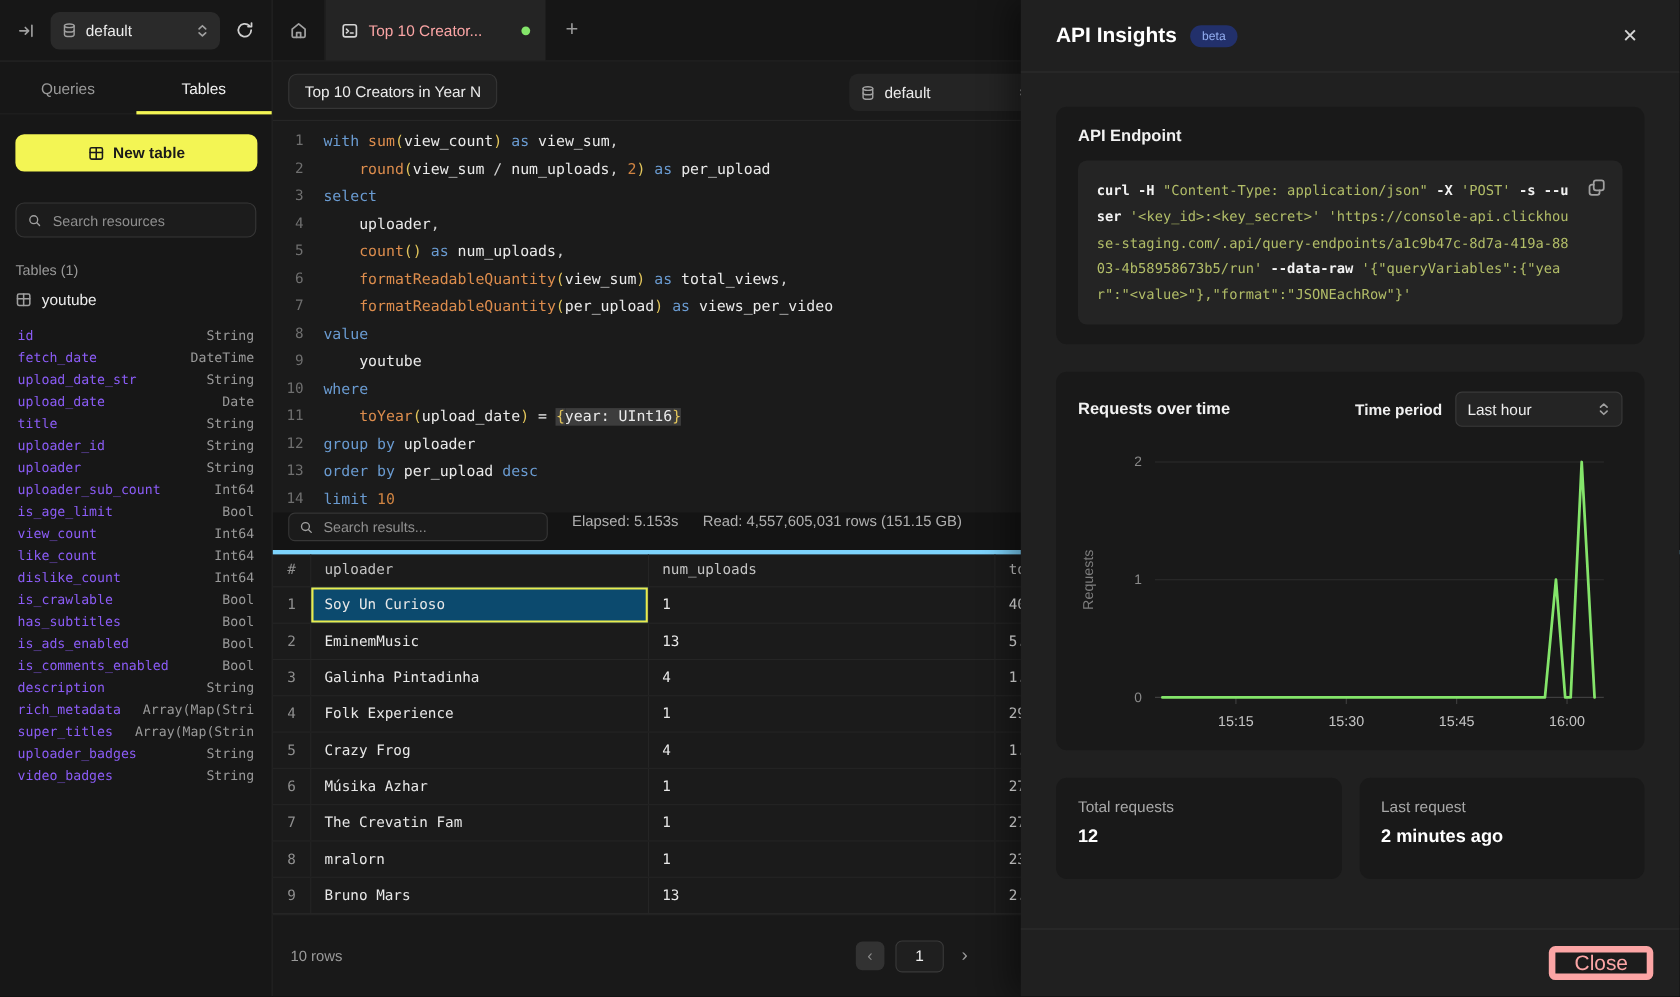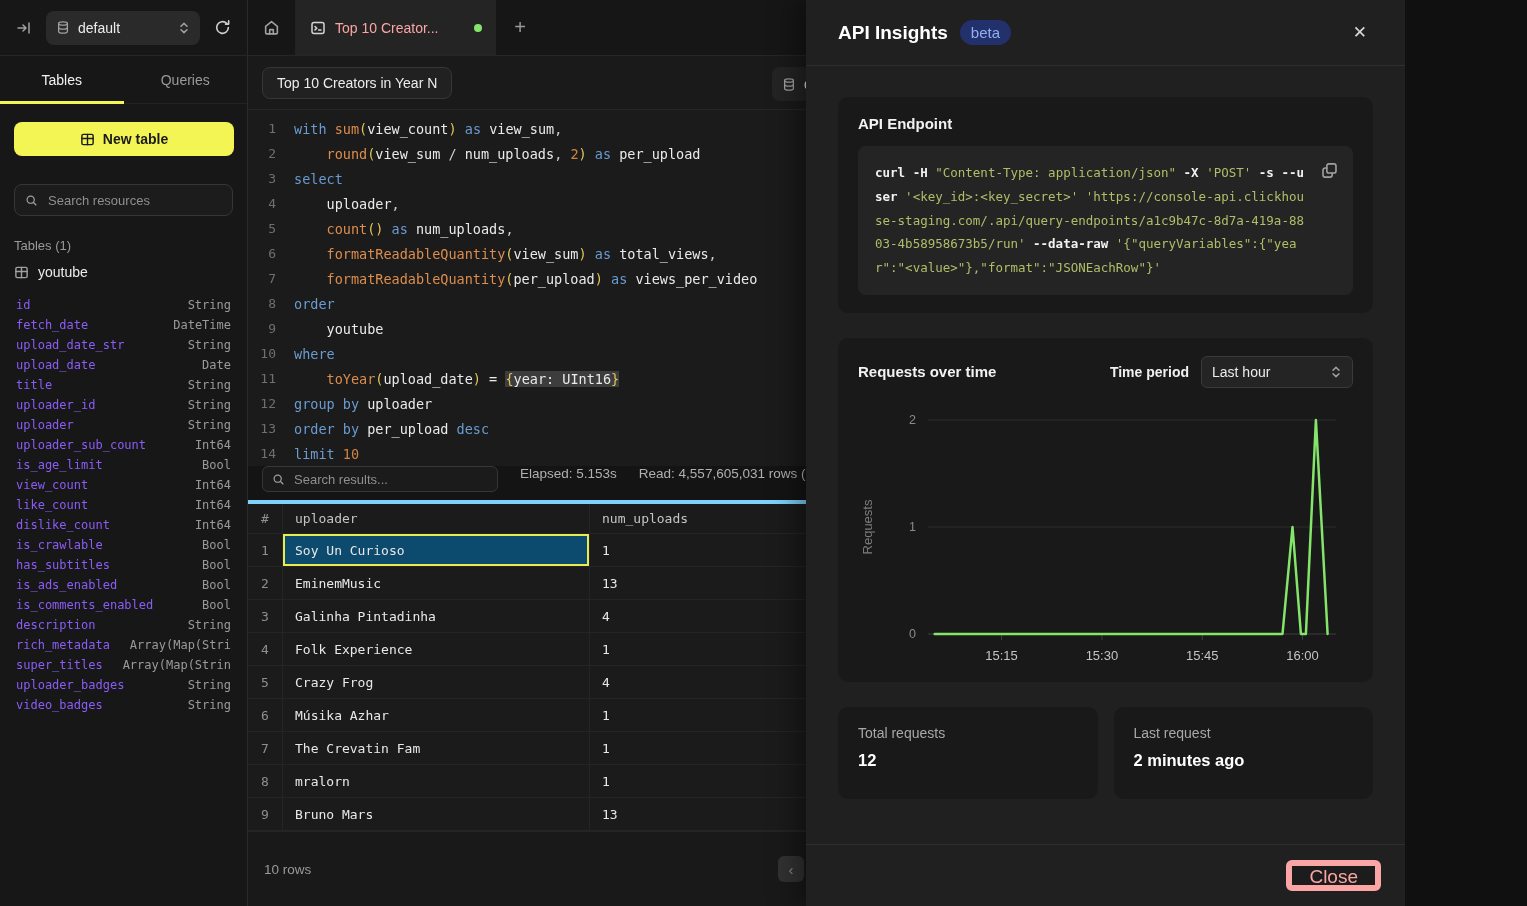--- a/index.html
+++ b/index.html
@@ -1,17 +1,17 @@
 <!DOCTYPE html>
 <html><head>
 <meta charset="utf-8">
 <style>
   html,body{margin:0;padding:0;background:#101010;}
   *{box-sizing:border-box;}
-  .app{position:relative;width:1405px;height:906px;background:#181818;overflow:hidden;
+  .app{position:relative;width:1527px;height:906px;background:#181818;overflow:hidden;
        font-family:"Liberation Sans",sans-serif;color:#e8e8e8;}
   svg{display:block;}
   .icn{stroke:#a0a0a0;fill:none;stroke-width:1.5;stroke-linecap:round;stroke-linejoin:round;}
 
   
   .sidebar{position:absolute;left:0;top:0;width:248px;height:100%;background:#171717;border-right:1px solid #2a2a2a;}
   .sb-top{height:56px;display:flex;align-items:center;padding:0 12px;gap:10px;border-bottom:1px solid #262626;}
   .icon-btn{background:none;border:none;padding:4px;cursor:pointer;display:flex;align-items:center;}
   .db-select{flex:1;height:34px;background:#2a2a2a;border-radius:8px;display:flex;align-items:center;gap:8px;padding:0 10px;cursor:pointer;}
   .db-select .lbl{flex:1;font-size:14px;color:#ececec;}
@@ -69,21 +69,21 @@
   .rowcount{font-size:13.5px;color:#9a9a9a;}
   .pager{position:absolute;left:530px;display:flex;align-items:center;gap:10px;}
   .pg-prev{width:26px;height:26px;border-radius:6px;background:#323232;border:none;color:#8a8a8a;font-size:15px;cursor:default;}
   .pg-num{width:44px;height:29px;border-radius:6px;background:#1f1f1f;border:1px solid #3a3a3a;color:#f0f0f0;display:flex;align-items:center;justify-content:center;font-size:14px;}
   .pg-next{background:none;border:none;color:#9a9a9a;font-size:17px;cursor:pointer;}
 
   
   .panel{position:absolute;right:0;top:0;width:599px;height:100%;background:#202020;z-index:5;box-shadow:-10px 0 26px rgba(0,0,0,.4);display:flex;flex-direction:column;}
   .p-head{height:66px;display:flex;align-items:center;gap:12px;padding:0 32px;border-bottom:1px solid #2e2e2e;flex:none;}
   .p-title{font-size:19px;font-weight:bold;color:#fff;}
-  .badge{background:#22306b;color:#93adf1;font-size:15px;padding:4px 11px;border-radius:999px;}
+  .badge{background:#22306b;color:#93adf1;font-size:11px;padding:4px 11px;border-radius:999px;}
   .p-close{margin-left:auto;background:none;border:none;color:#d5d5d5;font-size:17px;cursor:pointer;}
   .p-body{padding:31px 32px 0;flex:1;overflow:hidden;}
   .card{background:#191919;border-radius:10px;padding:18px 20px;}
   .card h3{margin:0;font-size:15px;font-weight:bold;color:#f2f2f2;}
   .codeblock{margin-top:14px;background:#242424;border-radius:8px;padding:15px 44px 15px 17px;position:relative;}
   .codeblock .code{font-family:"DejaVu Sans Mono",monospace;font-size:12.5px;line-height:1.9;white-space:pre-wrap;word-break:break-all;}
   .ck-w{color:#f2f2f2;font-weight:bold;} .ck-s{color:#b2bd68;}
   .copy-btn{position:absolute;top:14px;right:13px;background:none;border:none;cursor:pointer;padding:2px;}
   .req-card{margin-top:25px;padding-bottom:8px;}
   .req-head{display:flex;align-items:center;}
@@ -130,22 +130,22 @@
         <span>
           <svg width="17" height="17" viewBox="0 0 16 16" class="icn" style="stroke:#d0d0d0">
               <path d="M13.5 8a5.5 5.5 0 1 1-1.6-3.9"></path>
               <path d="M13.8 1.8v3h-3"></path>
             </svg>
         </span>
       </button>
     </div>
 
     <div class="sb-tabs">
+      <div class="sb-tab">Queries</div>
       <div class="sb-tab active">Tables</div>
-      <div class="sb-tab">Queries</div>
     </div>
 
     <button class="new-table">
       <span>
         <svg width="15" height="15" viewBox="0 0 16 16" class="icn">
             <rect x="2" y="2.5" width="12" height="11" rx="1.5"></rect>
             <path d="M2 7h12M8 2.5v11"></path>
           </svg>
       </span>
       <span>New table</span>
@@ -329,21 +329,21 @@
           <div class="eline">
             <span class="eln">6</span>
             <span class="ecode"><span class="tk-t">    </span><span class="tk-f">formatReadableQuantity</span><span class="tk-p">(</span><span class="tk-t">view_sum</span><span class="tk-p">)</span><span class="tk-t"> </span><span class="tk-k">as</span><span class="tk-t"> total_views</span><span class="tk-c">,</span></span>
           </div>
           <div class="eline">
             <span class="eln">7</span>
             <span class="ecode"><span class="tk-t">    </span><span class="tk-f">formatReadableQuantity</span><span class="tk-p">(</span><span class="tk-t">per_upload</span><span class="tk-p">)</span><span class="tk-t"> </span><span class="tk-k">as</span><span class="tk-t"> views_per_video</span></span>
           </div>
           <div class="eline">
             <span class="eln">8</span>
-            <span class="ecode"><span class="tk-k">order</span></span>
+            <span class="ecode"><span class="tk-k">value</span></span>
           </div>
           <div class="eline">
             <span class="eln">9</span>
             <span class="ecode"><span class="tk-t">    youtube</span></span>
           </div>
           <div class="eline">
             <span class="eln">10</span>
             <span class="ecode"><span class="tk-k">where</span></span>
           </div>
           <div class="eline">

